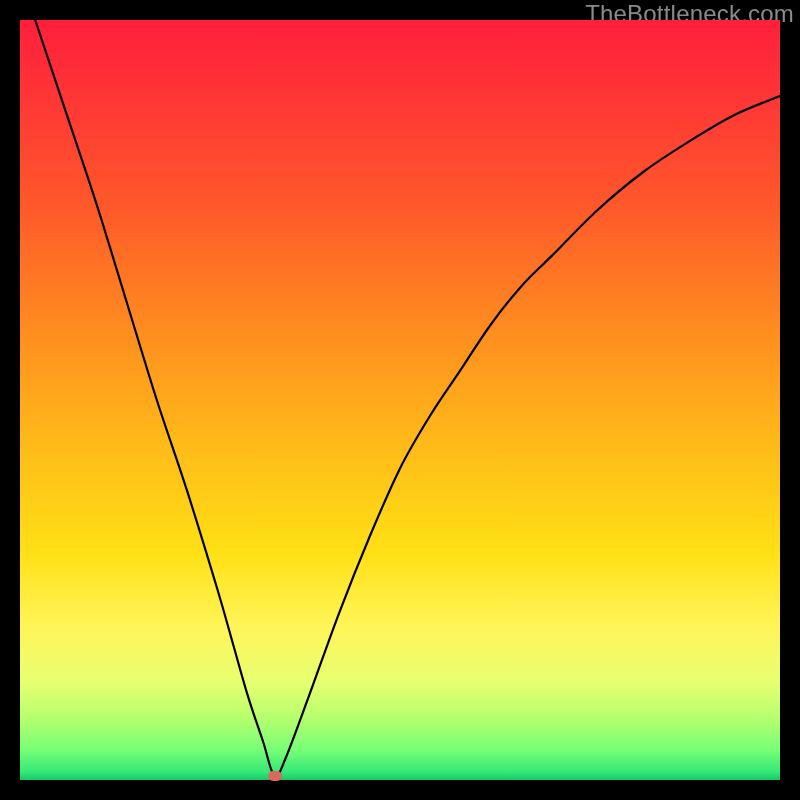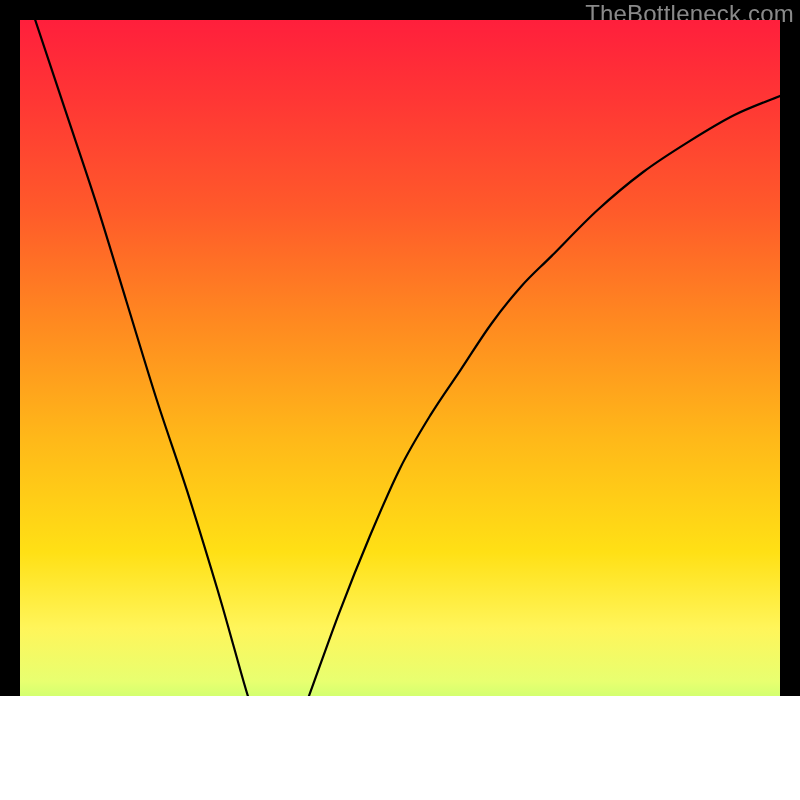--- a/index.html
+++ b/index.html
@@ -4,21 +4,21 @@
 <style>
   body {
     margin: 0;
     padding: 0;
     background: #ffffff;
     font-family: Arial, Helvetica, sans-serif;
   }
   #stage {
     position: relative;
     width: 800px;
-    height: 696px;
+    height: 800px;
     background: #000000;
   }
   #plot-area {
     position: absolute;
     left: 20px;
     top: 20px;
     width: 760px;
     height: 760px;
     background: linear-gradient(
       to bottom,

